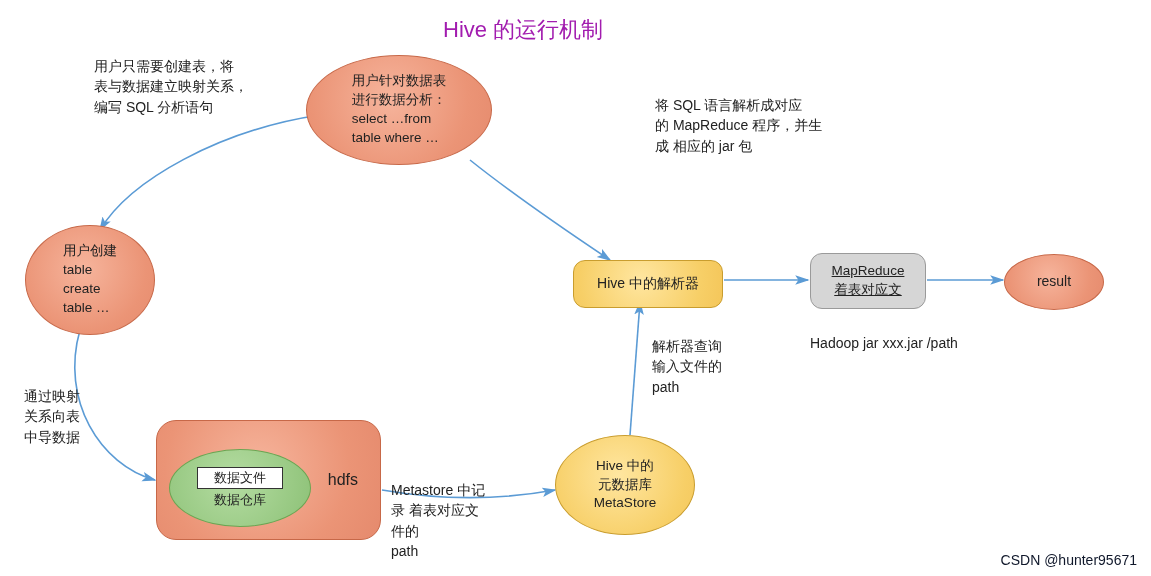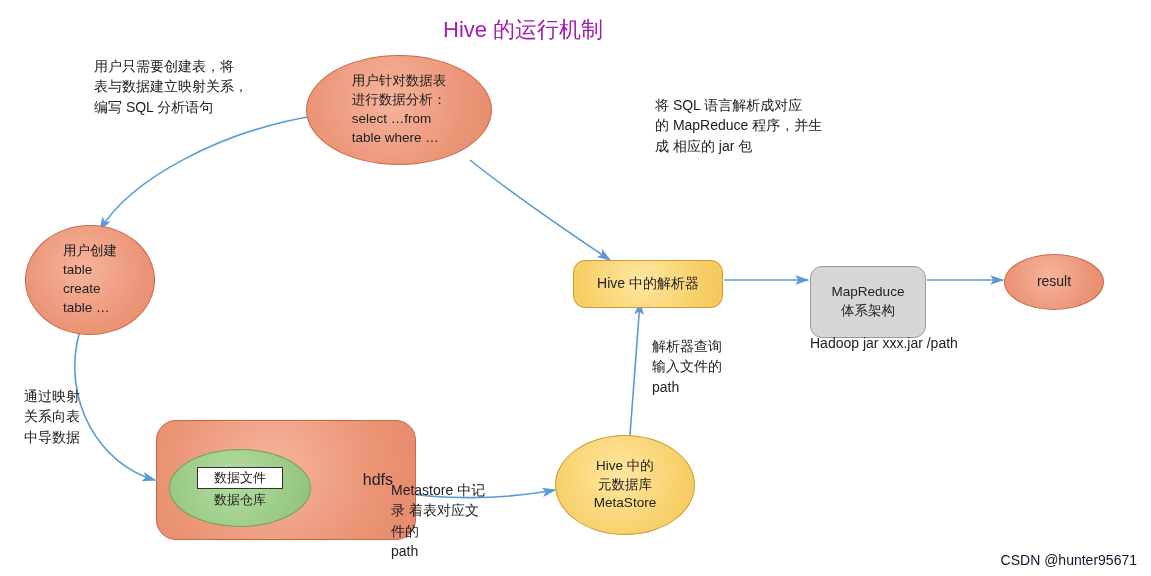--- a/index.html
+++ b/index.html
@@ -65,45 +65,45 @@
 
   <div class="node ellipse salmon-fill" style="left:25px; top:225px; width:130px; height:110px;">
     <div class="inner-text" style="text-align:left;">
       <span>用户创建</span><br>
       <span>table</span><br>
       <span>create</span><br>
       <span>table …</span>
     </div>
   </div>
 
-  <div class="node roundrect-big salmon-fill" style="left:156px; top:420px; width:260px; height:120px; justify-content:flex-end; padding-right:22px;">
+  <div class="node roundrect-big salmon-fill" style="left:156px; top:420px; width:225px; height:120px; justify-content:flex-end; padding-right:22px;">
 
     <div class="node ellipse green-fill" style="left:12px; top:28px; width:142px; height:78px; position:absolute; flex-direction:column;">
       <div class="whitebox" style="padding:1px 16px; margin-bottom:2px;">数据文件</div>
       <div style="font-size:13px;">数据仓库</div>
     </div>
     <div style="font-size:16px;">hdfs</div>
   </div>
 
   <div class="node ellipse yellow-fill" style="left:555px; top:435px; width:140px; height:100px;">
     <div class="inner-text">
       <span>Hive 中的</span><br>
       <span>元数据库</span><br>
       <span>MetaStore</span>
     </div>
   </div>
 
   <div class="node roundrect yellow-fill" style="left:573px; top:260px; width:150px; height:48px;">
     <span>Hive 中的解析器</span>
   </div>
 
-  <div class="node roundrect gray-fill" style="left:810px; top:266px; width:116px; height:72px;">
+  <div class="node roundrect gray-fill" style="left:810px; top:253px; width:116px; height:56px;text-decoration:underline;">
     <div class="inner-text">
       <span>MapReduce</span><br>
-      <span>体系架构</span>
+      <span>着表对应文</span>
     </div>
   </div>
 
   <div class="node ellipse salmon-fill" style="left:1004px; top:254px; width:100px; height:56px;">
     <span>result</span>
   </div>
 
   <div class="label" style="left:94px; top:56px;">用户只需要创建表，将
 表与数据建立映射关系，
 编写 SQL 分析语句</div>

